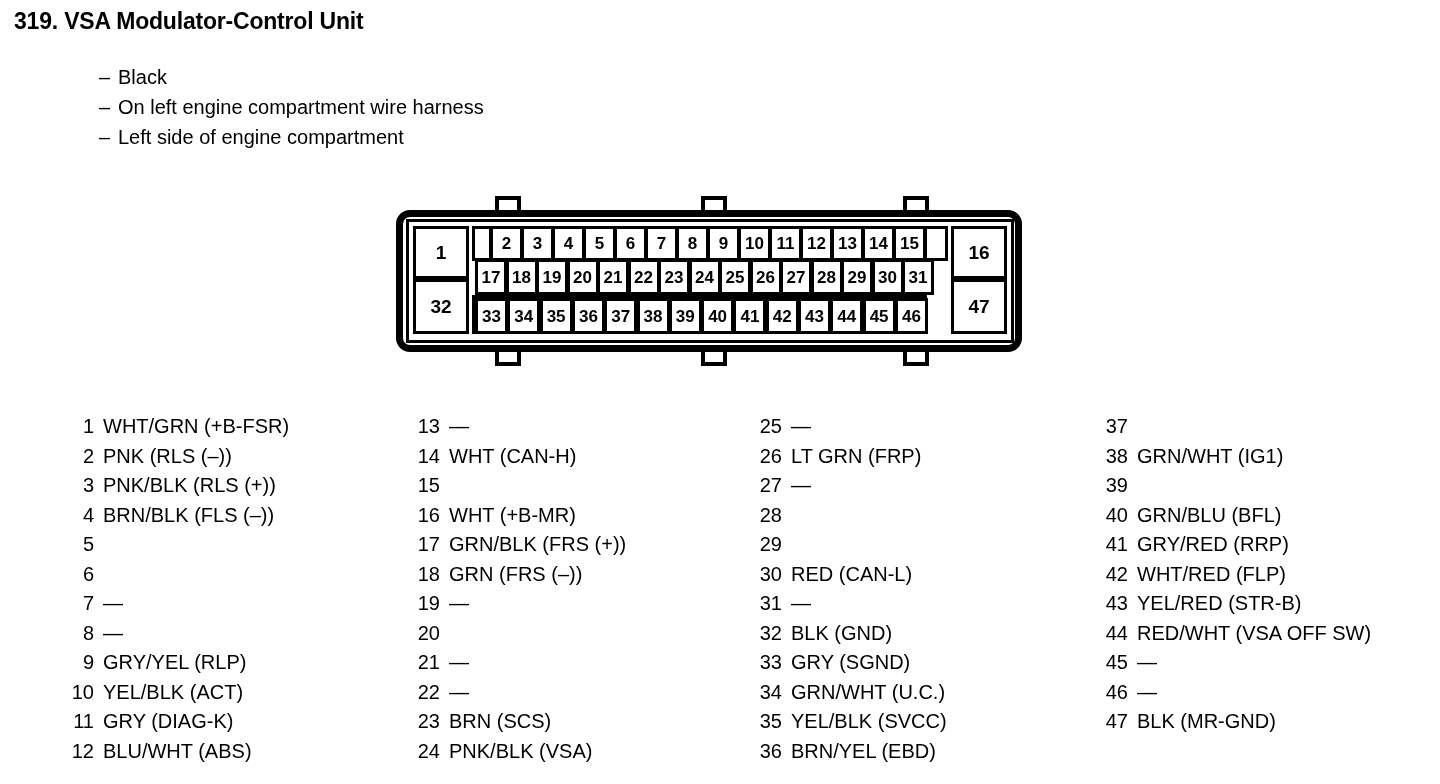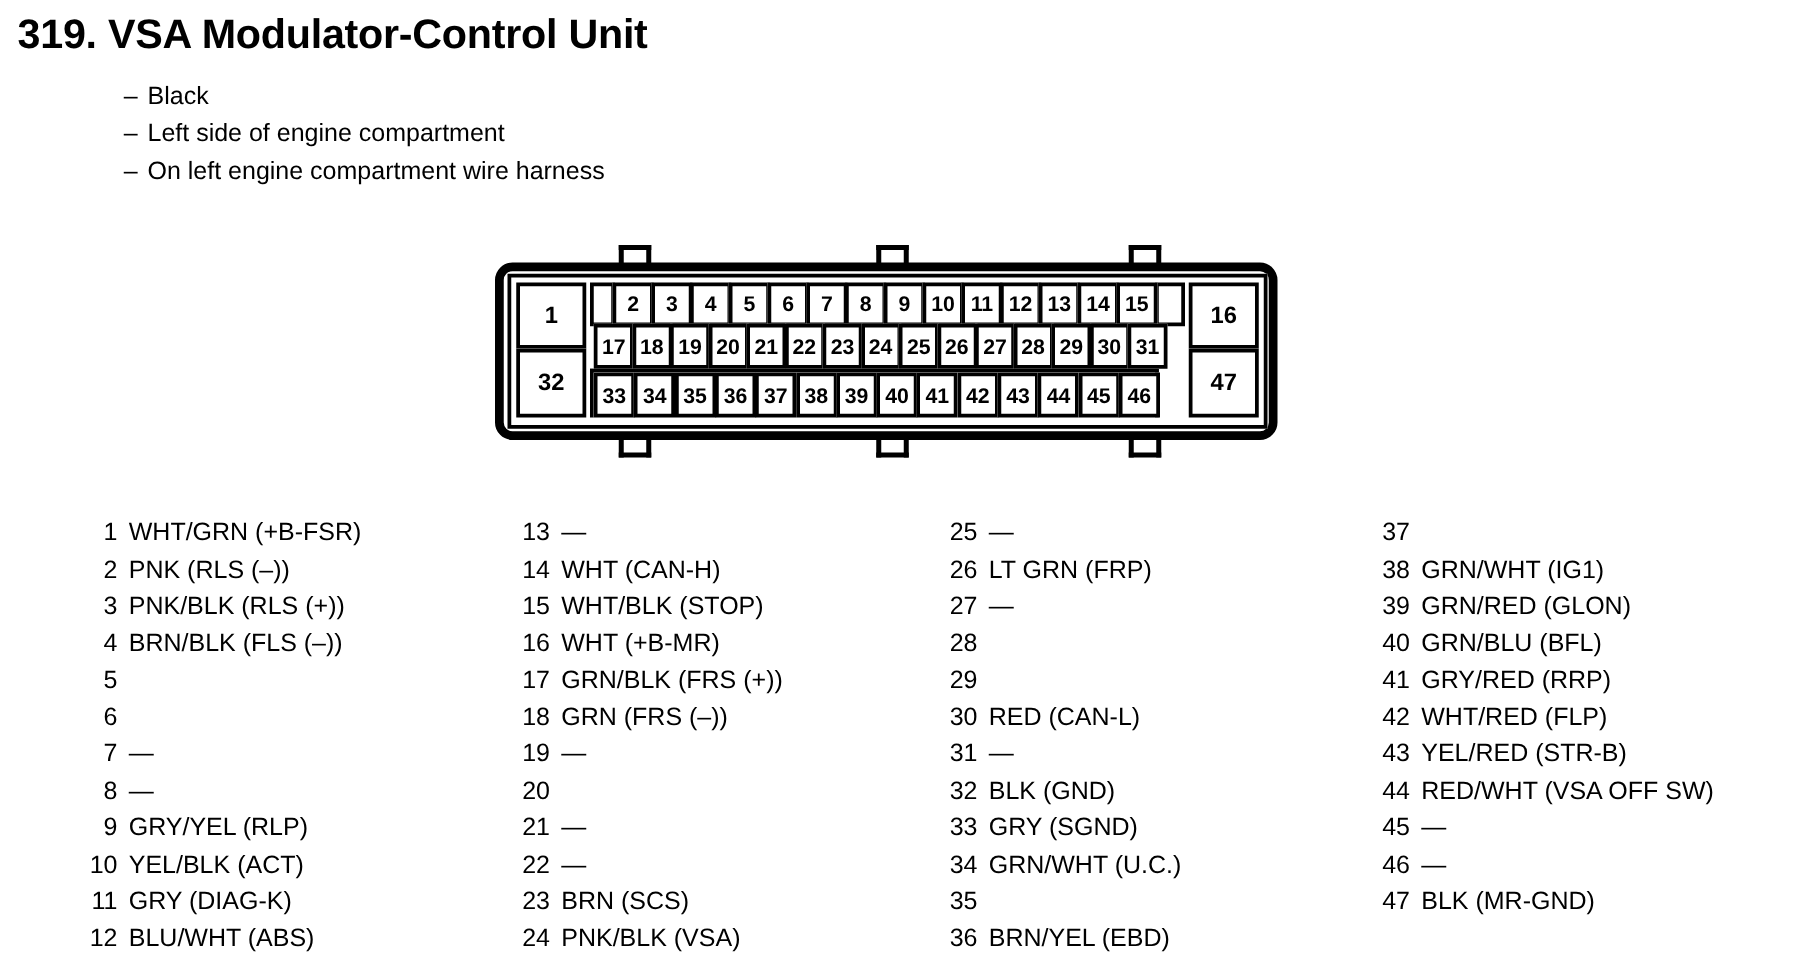--- a/index.html
+++ b/index.html
@@ -14,21 +14,21 @@
     font-family: "Liberation Sans", sans-serif;
     color: #000000;
     overflow: hidden;
   }
 
   
   #page-title {
     position: absolute;
     left: 14px;
     top: 8px;
-    font-size: 33px;
+    font-size: 23px;
     font-weight: bold;
     letter-spacing: -0.2px;
     white-space: nowrap;
   }
   #subtitle-list {
     position: absolute;
     left: 99px;
     top: 62px;
   }
   .subtitle-line {
@@ -192,22 +192,22 @@
     line-height: 29.5px;
   }
 </style>
 </head>
 <body>
 
 <div id="page-title">319. VSA Modulator-Control Unit</div>
 
 <div id="subtitle-list">
     <div class="subtitle-line"><span class="sub-dash">–</span><span>Black</span></div>
+    <div class="subtitle-line"><span class="sub-dash">–</span><span>On left engine compartment wire harness</span></div>
     <div class="subtitle-line"><span class="sub-dash">–</span><span>Left side of engine compartment</span></div>
-    <div class="subtitle-line"><span class="sub-dash">–</span><span>On left engine compartment wire harness</span></div>
   </div>
 
 <div id="connector">
   <div class="tab top t1"></div>
   <div class="tab top t2"></div>
   <div class="tab top t3"></div>
   <div class="tab bottom t1"></div>
   <div class="tab bottom t2"></div>
   <div class="tab bottom t3"></div>
 
@@ -322,21 +322,20 @@
       <div class="pin-row">
         <span class="pin-num">13</span>
         <span class="pin-label">—</span>
       </div>
       <div class="pin-row">
         <span class="pin-num">14</span>
         <span class="pin-label">WHT (CAN-H)</span>
       </div>
       <div class="pin-row">
         <span class="pin-num">15</span>
-        <span class="pin-label">WHT/BLK (STOP)</span>
       </div>
       <div class="pin-row">
         <span class="pin-num">16</span>
         <span class="pin-label">WHT (+B-MR)</span>
       </div>
       <div class="pin-row">
         <span class="pin-num">17</span>
         <span class="pin-label">GRN/BLK (FRS (+))</span>
       </div>
       <div class="pin-row">
@@ -401,37 +400,37 @@
       <div class="pin-row">
         <span class="pin-num">33</span>
         <span class="pin-label">GRY (SGND)</span>
       </div>
       <div class="pin-row">
         <span class="pin-num">34</span>
         <span class="pin-label">GRN/WHT (U.C.)</span>
       </div>
       <div class="pin-row">
         <span class="pin-num">35</span>
+        <span class="pin-label">YEL/BLK (SVCC)</span>
       </div>
       <div class="pin-row">
         <span class="pin-num">36</span>
         <span class="pin-label">BRN/YEL (EBD)</span>
       </div>
     </div>
   <div class="pin-col c3">
       <div class="pin-row">
         <span class="pin-num">37</span>
       </div>
       <div class="pin-row">
         <span class="pin-num">38</span>
         <span class="pin-label">GRN/WHT (IG1)</span>
       </div>
       <div class="pin-row">
         <span class="pin-num">39</span>
-        <span class="pin-label">GRN/RED (GLON)</span>
       </div>
       <div class="pin-row">
         <span class="pin-num">40</span>
         <span class="pin-label">GRN/BLU (BFL)</span>
       </div>
       <div class="pin-row">
         <span class="pin-num">41</span>
         <span class="pin-label">GRY/RED (RRP)</span>
       </div>
       <div class="pin-row">

